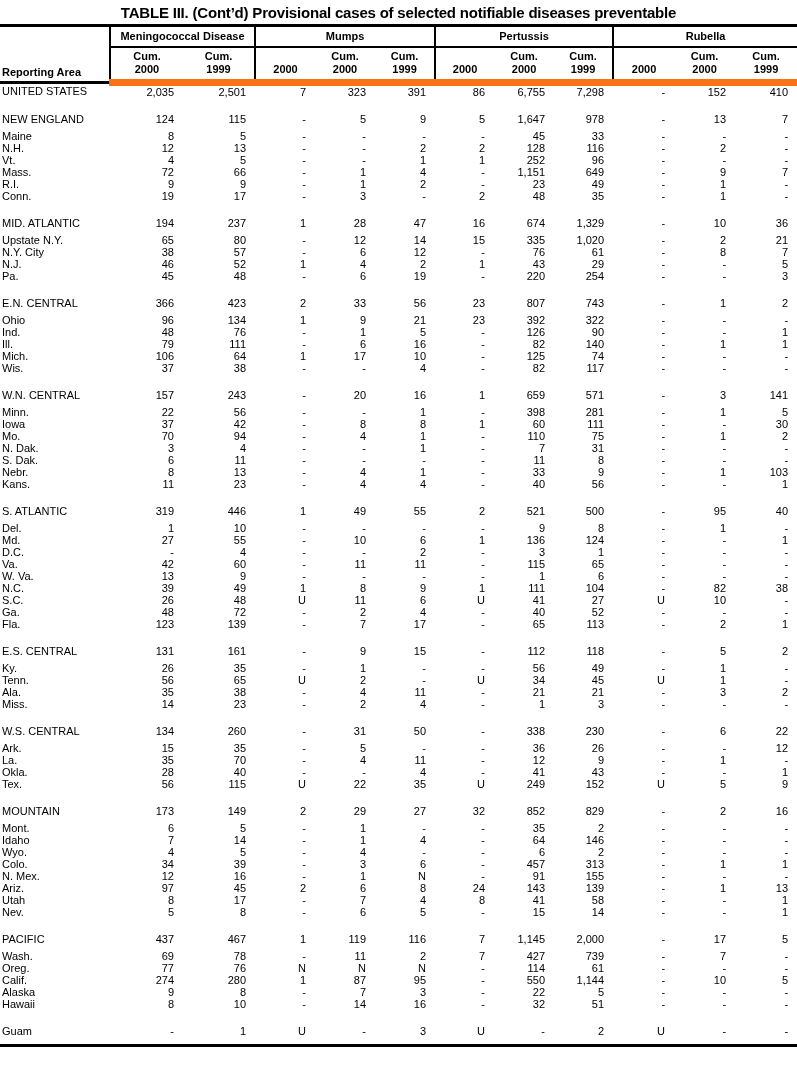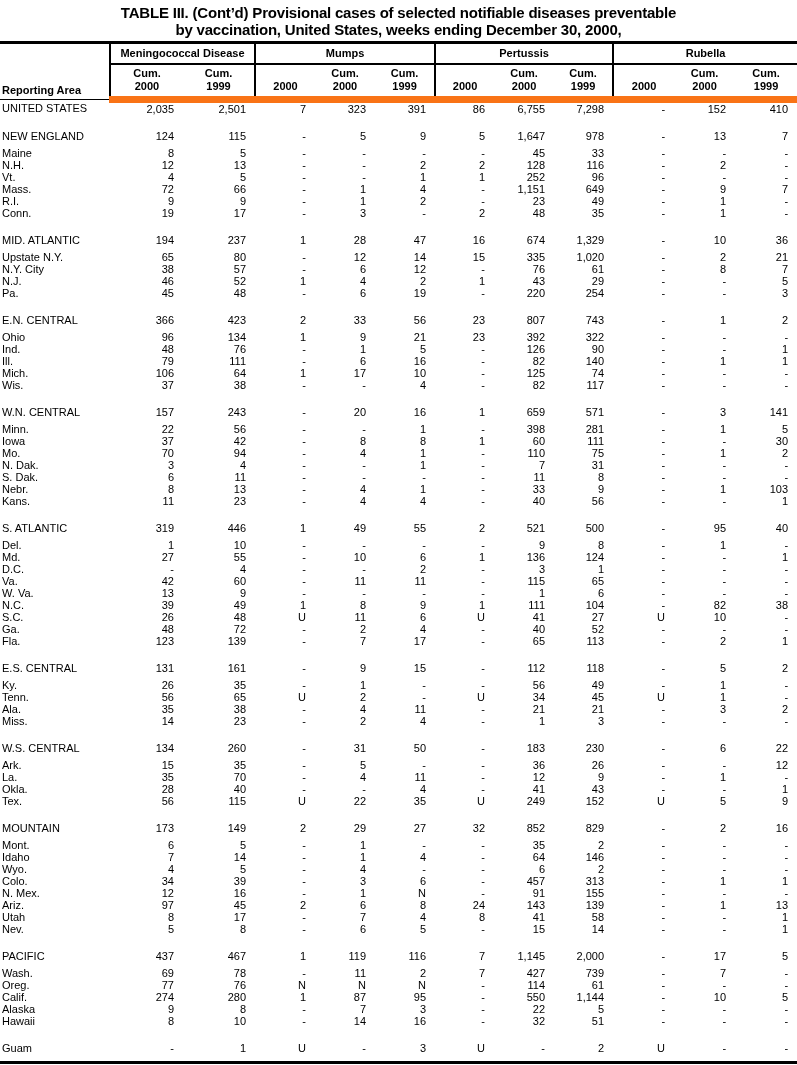--- a/index.html
+++ b/index.html
@@ -1,34 +1,33 @@
 <!DOCTYPE html>
 <html><head>
 <meta charset="utf-8">
 <style>
   html,body{margin:0;padding:0;background:#fff;color:#000;}
   body{width:797px;font-family:"Liberation Sans",sans-serif;-webkit-font-smoothing:none;}
   .title{font-weight:bold;text-align:center;font-size:15px;line-height:17px;padding-top:4px;letter-spacing:-0.2px;}
   table{border-collapse:collapse;table-layout:fixed;width:797px;margin-top:3px;border-top:3px solid #000;}
   th{font-weight:bold;font-size:11px;padding:0;}
   th.group{border-left:2px solid #000;border-bottom:2px solid #000;text-align:center;vertical-align:middle;padding:3px 2px;line-height:13px;}
-  th.area-th{text-align:left;vertical-align:bottom;border-bottom:1px solid #000000;padding:0 0 3px 2px;font-size:11px;}
+  th.area-th{text-align:left;vertical-align:bottom;border-bottom:3px solid #000000;padding:0 0 3px 2px;font-size:11px;}
   th.sub{text-align:center;vertical-align:bottom;border-bottom:7px solid #f97316;padding:2px 0 3px 0;line-height:13px;}
   th.gstart{border-left:2px solid #000;}
   td{font-size:11px;line-height:12px;height:12px;white-space:nowrap;text-align:right;padding:0 9px 0 0;overflow:hidden;}
   td.area{text-align:left;padding:0 0 0 2px;}
   tr.section-start td{padding-top:10px;height:22px;}
   tr:last-child td{border-bottom:3px solid #000;padding-bottom:2px;}
 </style>
 </head>
 <body>
 
 <div class="title">
   <div>TABLE III. (Cont’d) Provisional cases of selected notifiable diseases preventable</div>
-  <div>by vaccination, United States, weeks ending December 30, 2000,</div>
 </div>
 
 <table>
   <colgroup>
     <col style="width:110px">
       <col style="width:73px">
       <col style="width:72px">
     <col style="width:60px">
       <col style="width:60px">
       <col style="width:60px">
@@ -684,21 +683,21 @@
         <td>-</td>
       </tr>
       <tr class="section-start">
         <td class="area">W.S. CENTRAL</td>
         <td>134</td>
         <td>260</td>
         <td>-</td>
         <td>31</td>
         <td>50</td>
         <td>-</td>
-        <td>183</td>
+        <td>338</td>
         <td>230</td>
         <td>-</td>
         <td>6</td>
         <td>22</td>
       </tr>
       <tr>
         <td class="area">Ark.</td>
         <td>15</td>
         <td>35</td>
         <td>-</td>

